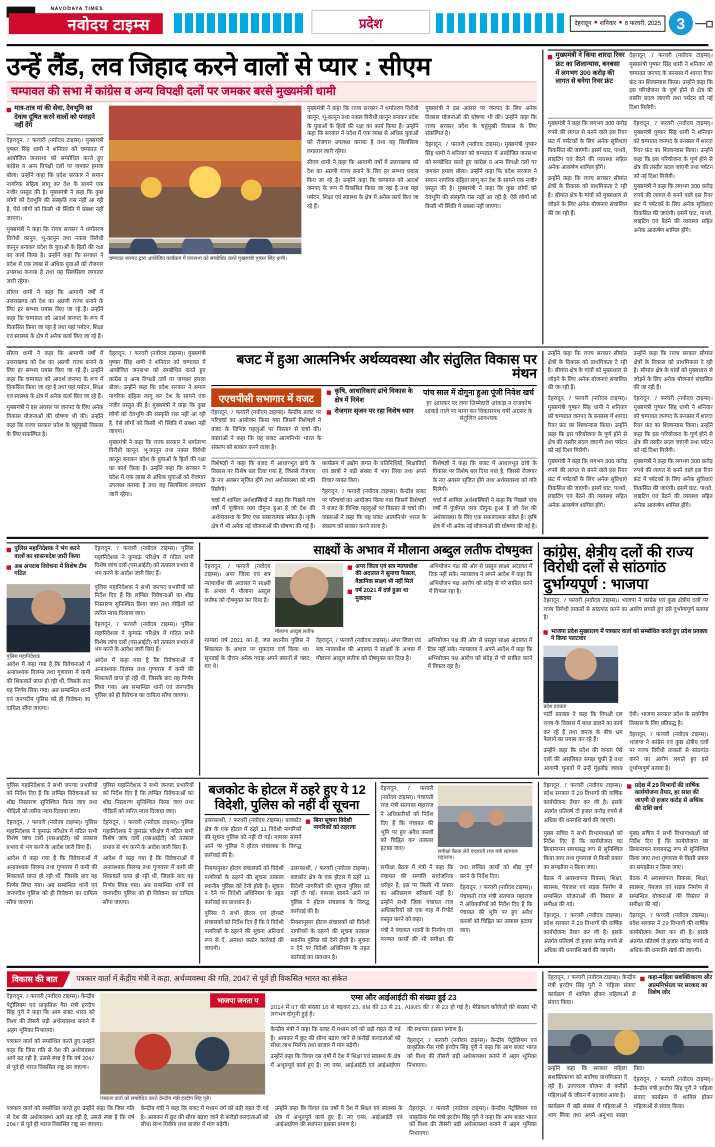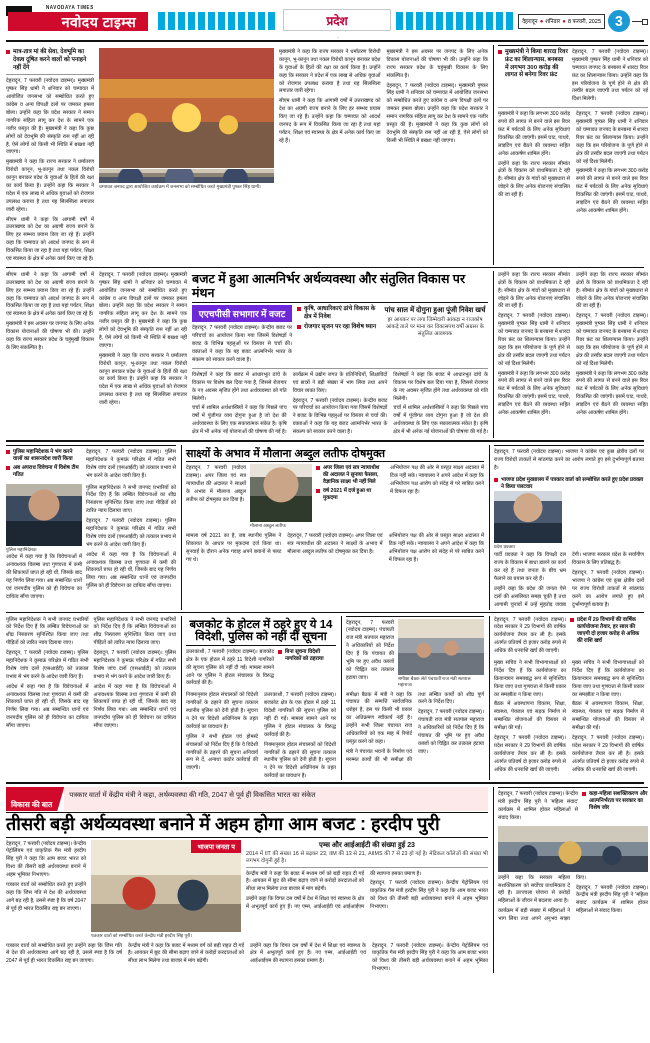--- a/index.html
+++ b/index.html
@@ -28,24 +28,24 @@
   .rule-thin{height:1px;background:#111;}
 
   
   .body-grid{display:flex;gap:5px;margin-top:3px;}
   .col-main{width:482px;flex:0 0 auto;}
   .col-right{width:150px;flex:0 0 auto;border-left:1px solid #111;padding-left:4px;}
 
   
   h1.lead{font-size:23px;font-weight:bold;line-height:1.05;margin:3px 0 2px 0;letter-spacing:-.2px;color:#000;}
   h2.hl{font-size:15px;font-weight:bold;line-height:1.08;margin:2px 0;color:#000;}
-  h2.hl-sm{font-size:11.5px;font-weight:bold;line-height:1.1;margin:2px 0;color:#000;}
+  h2.hl-sm{font-size:11.5px;font-weight:bold;line-height:1.1;margin:2px 0;color:#000;text-align:right;}
   .subhead{background:#fde8ea;color:#c1003c;font-weight:bold;font-size:10.5px;padding:2px 4px;border-top:1px solid #e7b9c1;border-bottom:1px solid #e7b9c1;line-height:1.2;}
-  .redbar{background:#6d28d9;color:#fff;font-weight:bold;font-size:9px;padding:2px 5px;display:inline-block;}
-  .tagflag{background:#d10a2c;color:#fff;font-weight:bold;font-size:7.5px;padding:12px 12px 2px 5px;clip-path:polygon(0 0,100% 0,88% 100%,0 100%);}
+  .redbar{background:#c2410c;color:#fff;font-weight:bold;font-size:9px;padding:2px 5px;display:inline-block;}
+  .tagflag{background:#d10a2c;color:#fff;font-weight:bold;font-size:7.5px;padding:2px 12px 2px 5px;clip-path:polygon(0 0,100% 0,88% 100%,0 100%);}
   .pinkstrip{background:#fde8ea;color:#222;font-size:7px;padding:3px 5px;flex:1;line-height:1.3;}
 
   
   .cols2{column-count:2;column-gap:6px;}
   .cols3{column-count:3;column-gap:6px;}
   .cols4{column-count:4;column-gap:6px;}
   .bodytext{font-size:5.1px;line-height:1.55;text-align:justify;color:#1a1a1a;}
   .bodytext p{margin:0 0 2px 0;}
   .caption{font-size:4.6px;color:#333;line-height:1.3;padding:1px 0;}
   .bullet{font-size:6px;font-weight:bold;line-height:1.3;color:#111;}
@@ -119,20 +119,22 @@
       <span>8 फरवरी, 2025</span>
     </div>
     <div class="pagenum">3</div>
     <div class="tail"></div>
   </div>
   <div class="rule-thick"></div>
 
   <div class="body-grid">
 
     <div class="col-main">
+      <h1 class="lead">उन्हें लैंड, लव जिहाद करने वालों से प्यार : सीएम</h1>
+      <div class="subhead">चम्पावत की सभा में कांग्रेस व अन्य विपक्षी दलों पर जमकर बरसे मुख्यमंत्री धामी</div>
 
       <div style="display:flex;gap:5px;margin-top:3px;">
 
         <div style="width:88px;flex:0 0 auto;">
           <ul class="bullet" style="margin:0 0 3px 0;padding:0;">
             <li>मात्र-तात्र मां की सेवा, देवभूमि का देवत्व दूषित करने वालों को पनाहने नहीं देंगे</li>
           </ul>
           <div class="greyline"></div>
           <div class="bodytext">
             <p>देहरादून, 7 फरवरी (नवोदय टाइम्स)। मुख्यमंत्री पुष्कर सिंह धामी ने शनिवार को चम्पावत में आयोजित जनसभा को सम्बोधित करते हुए कांग्रेस व अन्य विपक्षी दलों पर जमकर हमला बोला। उन्होंने कहा कि प्रदेश सरकार ने समान नागरिक संहिता लागू कर देश के सामने एक नजीर प्रस्तुत की है। मुख्यमंत्री ने कहा कि कुछ लोगों को देवभूमि की संस्कृति रास नहीं आ रही है, ऐसे लोगों को किसी भी स्थिति में बख्शा नहीं जाएगा।</p>
@@ -288,20 +290,21 @@
         </div>
       </div>
       <div class="cols3 bodytext" style="margin-top:2px;">
         <p>मामला वर्ष 2021 का है, जब स्थानीय पुलिस ने शिकायत के आधार पर मुकदमा दर्ज किया था। सुनवाई के दौरान अनेक गवाह अपने बयानों से पलट गए थे।</p>
         <p>देहरादून, 7 फरवरी (नवोदय टाइम्स)। अपर जिला एवं सत्र न्यायाधीश की अदालत ने साक्ष्यों के अभाव में मौलाना अब्दुल लतीफ को दोषमुक्त कर दिया है।</p>
         <p>अभियोजन पक्ष की ओर से प्रस्तुत साक्ष्य अदालत में टिक नहीं सके। न्यायालय ने अपने आदेश में कहा कि अभियोजन पक्ष आरोप को संदेह से परे साबित करने में विफल रहा है।</p>
       </div>
     </div>
 
     <div class="col-right">
+      <h2 class="hl" style="font-size:13.5px;">कांग्रेस, क्षेत्रीय दलों की राज्य विरोधी दलों से सांठगांठ दुर्भाग्यपूर्ण : भाजपा</h2>
       <div class="rule-thin"></div>
       <div style="display:flex;gap:4px;margin-top:2px;">
         <div class="bodytext" style="flex:1;">
           <p>देहरादून, 7 फरवरी (नवोदय टाइम्स)। भाजपा ने कांग्रेस एवं कुछ क्षेत्रीय दलों पर राज्य विरोधी ताकतों से सांठगांठ करने का आरोप लगाते हुए इसे दुर्भाग्यपूर्ण बताया है।</p>
         </div>
       </div>
       <ul class="bullet" style="margin:2px 0;padding:0;font-size:5.3px;">
         <li>भाजपा प्रदेश मुख्यालय में पत्रकार वार्ता को सम्बोधित करते हुए प्रदेश प्रवक्ता ने किया पलटवार</li>
       </ul>
       <div class="photo ph-suit" style="height:52px;width:68px;"></div>
@@ -325,21 +328,21 @@
         <p>आदेश में कहा गया है कि विवेचनाओं में अनावश्यक विलम्ब तथा गुणवत्ता में कमी की शिकायतें प्राप्त हो रही थीं, जिसके बाद यह निर्णय लिया गया। अब सम्बन्धित थानों एवं जनपदीय पुलिस को ही विवेचना का दायित्व सौंपा जाएगा।</p>
       </div>
       <div class="bodytext" style="flex:1;">
         <p>पुलिस महानिदेशक ने सभी जनपद प्रभारियों को निर्देश दिए हैं कि लम्बित विवेचनाओं का शीघ्र निस्तारण सुनिश्चित किया जाए तथा पीड़ितों को त्वरित न्याय दिलाया जाए।</p>
         <p>देहरादून, 7 फरवरी (नवोदय टाइम्स)। पुलिस महानिदेशक ने कुमाऊं परिक्षेत्र में गठित सभी विशेष जांच दलों (एसआईटी) को तत्काल प्रभाव से भंग करने के आदेश जारी किए हैं।</p>
         <p>आदेश में कहा गया है कि विवेचनाओं में अनावश्यक विलम्ब तथा गुणवत्ता में कमी की शिकायतें प्राप्त हो रही थीं, जिसके बाद यह निर्णय लिया गया। अब सम्बन्धित थानों एवं जनपदीय पुलिस को ही विवेचना का दायित्व सौंपा जाएगा।</p>
       </div>
     </div>
 
     <div style="width:150px;flex:0 0 auto;border-left:1px solid #111;padding-left:4px;">
-      <h2 class="hl-sm" style="font-size:11.5px;text-align:center;">बजकोट के होटल में ठहरे हुए ये 14 विदेशी, पुलिस को नहीं दी सूचना</h2>
+      <h2 class="hl-sm" style="font-size:11.5px;text-align:center;">बजकोट के होटल में ठहरे हुए ये 12 विदेशी, पुलिस को नहीं दी सूचना</h2>
       <div class="rule-thin"></div>
       <div style="display:flex;gap:4px;margin-top:2px;">
         <div class="bodytext" style="flex:1;">
           <p>उत्तरकाशी, 7 फरवरी (नवोदय टाइम्स)। बजकोट क्षेत्र के एक होटल में ठहरे 11 विदेशी नागरिकों की सूचना पुलिस को नहीं दी गई। मामला सामने आने पर पुलिस ने होटल संचालक के विरुद्ध कार्रवाई की है।</p>
         </div>
         <ul class="bullet" style="margin:0;padding:0;width:58px;flex:0 0 auto;font-size:5.3px;">
           <li>बिना सूचना विदेशी नागरिकों को ठहराया</li>
         </ul>
       </div>
       <div class="cols2 bodytext" style="margin-top:2px;">
@@ -391,21 +394,20 @@
   <div class="rule-thick" style="margin-top:2px;"></div>
 
   <div class="body-grid">
 
     <div class="col-main">
       <div style="display:flex;align-items:stretch;">
         <div class="tagflag">विकास की बात</div>
         <div class="pinkstrip">पत्रकार वार्ता में केंद्रीय मंत्री ने कहा, अर्थव्यवस्था की गति, 2047 से पूर्व ही विकसित भारत का संकेत</div>
       </div>
       <div class="rule-thin" style="margin-top:1px;"></div>
-      <h2 class="hl" style="font-size:18px;margin-top:2px;">तीसरी बड़ी अर्थव्यवस्था बनाने में अहम होगा आम बजट : हरदीप पुरी</h2>
       <div class="rule-thin"></div>
 
       <div style="display:flex;gap:5px;margin-top:2px;">
         <div style="width:80px;flex:0 0 auto;" class="bodytext">
           <p>देहरादून, 7 फरवरी (नवोदय टाइम्स)। केन्द्रीय पेट्रोलियम एवं प्राकृतिक गैस मंत्री हरदीप सिंह पुरी ने कहा कि आम बजट भारत को विश्व की तीसरी बड़ी अर्थव्यवस्था बनाने में अहम भूमिका निभाएगा।</p>
           <p>पत्रकार वार्ता को सम्बोधित करते हुए उन्होंने कहा कि जिस गति से देश की अर्थव्यवस्था आगे बढ़ रही है, उससे स्पष्ट है कि वर्ष 2047 से पूर्व ही भारत विकसित राष्ट्र बन जाएगा।</p>
         </div>
 
         <div style="width:150px;flex:0 0 auto;position:relative;">
           <div class="photo ph-budget" style="height:92px;"></div>

